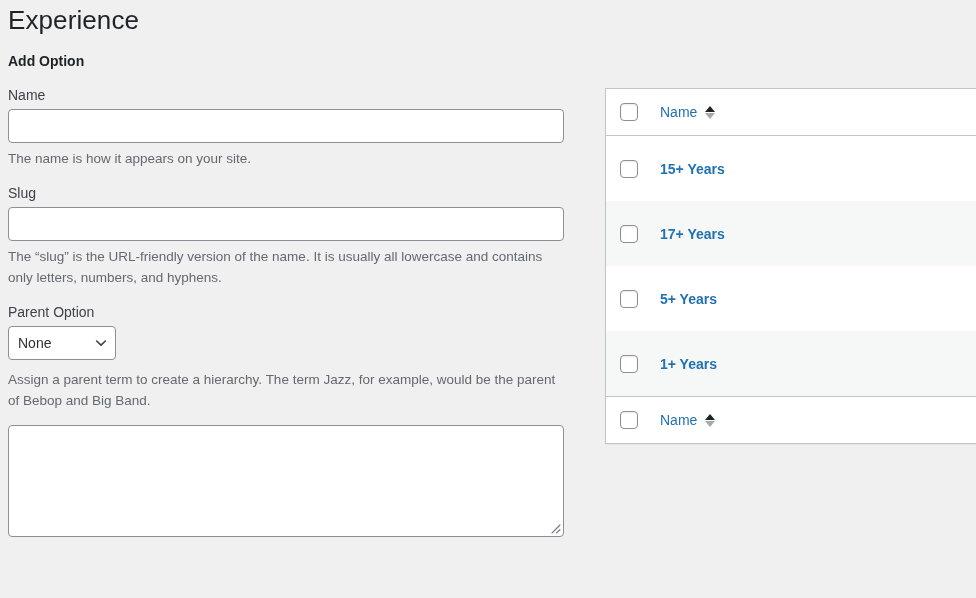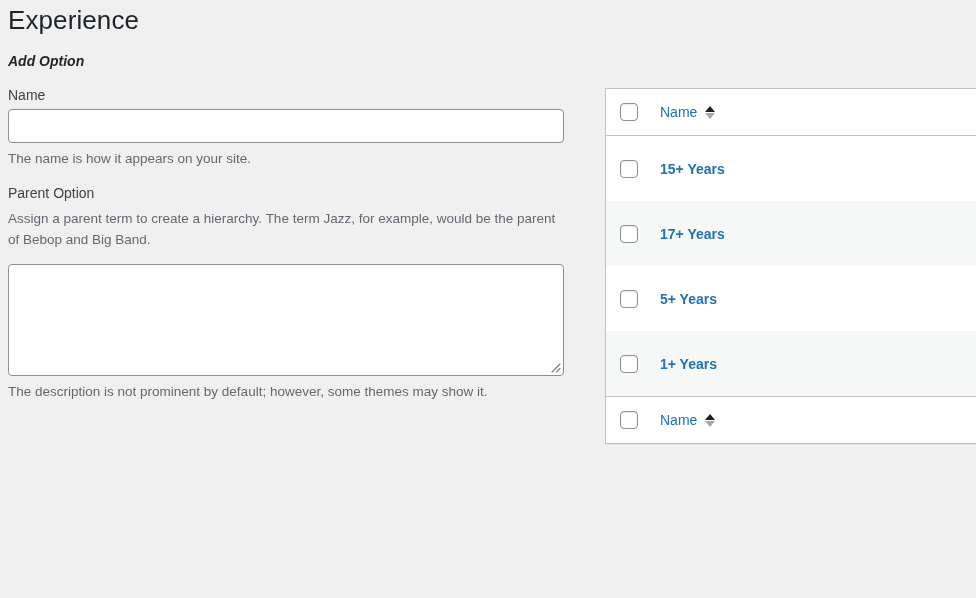--- a/index.html
+++ b/index.html
@@ -42,21 +42,20 @@
     left: 8px;
     top: 52px;
     width: 556px;
   }
   .form-heading {
     font-size: 14px;
     font-weight: 700;
     color: #1d2327;
     margin: 0 0 14px 0;
     line-height: 19px;
-    font-style: italic;
   }
   .field {
     margin-bottom: 14px;
   }
   .field-label {
     display: block;
     font-size: 14px;
     line-height: 20px;
     color: #3c434a;
     margin-bottom: 4px;
@@ -259,36 +258,48 @@
   <div class="form-col">
 
     <h2 class="form-heading">Add Option</h2>
 
     <div class="field">
       <label class="field-label">Name</label>
       <input class="text-input" type="text" value="" style="">
       <p class="desc-text">The name is how it appears on your site.</p>
     </div>
 
+    <div class="field">
+      <label class="field-label">Slug</label>
+      <input class="text-input" type="text" value="" style="">
+      <p class="desc-text">The “slug” is the URL-friendly version of the name. It is usually all lowercase and contains only letters, numbers, and hyphens.</p>
+    </div>
 
     <div class="field">
       <label class="field-label">Parent Option</label>
+      <div class="select-wrap">
+        <div class="select-box">None</div>
+        <span class="select-chevron">
+          <svg width="12" height="12" viewBox="0 0 12 12" aria-hidden="true">
+            <path d="M1.6 4 6 8.2 10.4 4" fill="none" stroke="#3c434a" stroke-width="1.6" stroke-linecap="round" stroke-linejoin="round"></path>
+          </svg>
+        </span>
+      </div>
       <p class="desc-text">Assign a parent term to create a hierarchy. The term Jazz, for example, would be the parent of Bebop and Big Band.</p>
     </div>
 
     <div class="field">
       <div class="textarea-wrap">
         <textarea class="textarea-box" style=""></textarea>
         <span class="resize-grip">
           <svg width="14" height="14" viewBox="0 0 14 14" aria-hidden="true">
             <path d="M13 5 5 13M13 9.5 9.5 13" fill="none" stroke="#787c82" stroke-width="1.1" stroke-linecap="round"></path>
           </svg>
         </span>
       </div>
-      <p class="desc-text">The description is not prominent by default; however, some themes may show it.</p>
     </div>
 
   </div>
 
   <div class="list-table">
 
     <div class="lt-row head">
       <div class="lt-cb-cell">
         <span class="checkbox"></span>
       </div>

